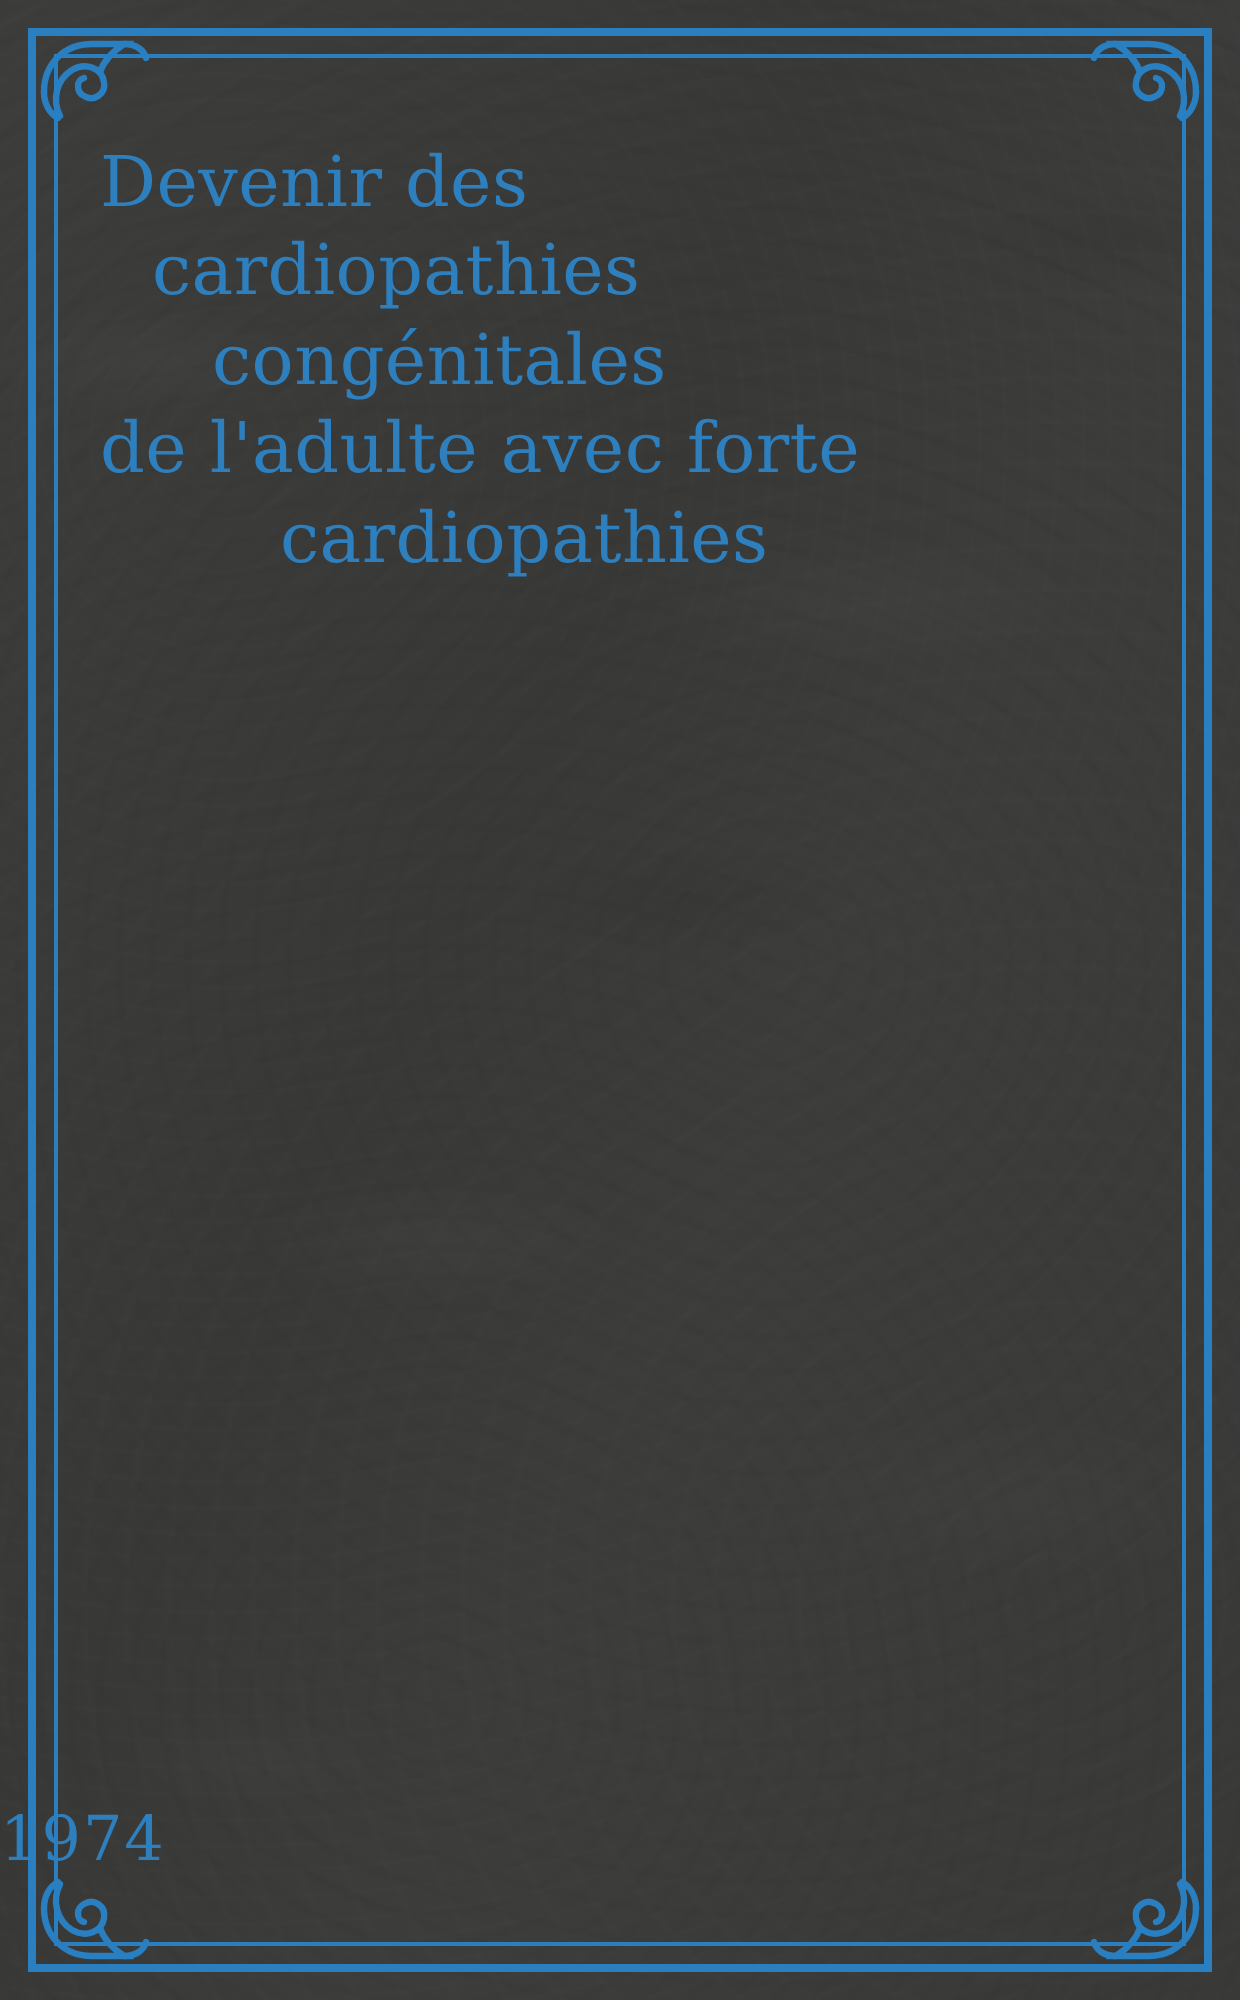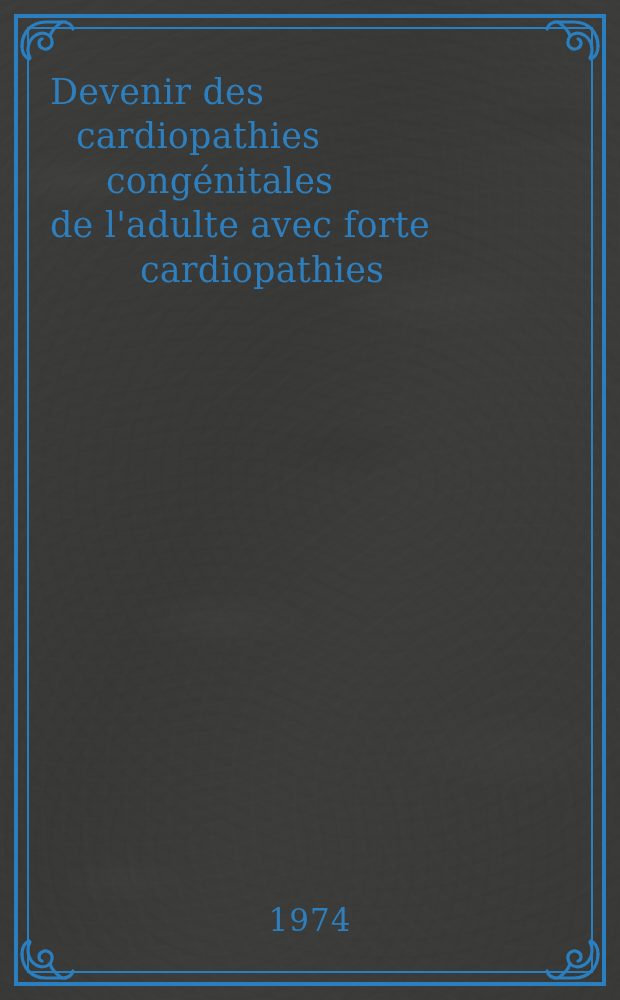--- a/index.html
+++ b/index.html
@@ -80,21 +80,20 @@
   .ln3 { text-indent: 56px; }
   .ln4 { text-indent: 20px; }
   .ln5 { text-indent: 90px; }
   .ln6 { text-indent: 0px; }
 
   .year {
     position: absolute;
     left: 0;
     right: 0;
     bottom: 62px;
-    text-align: center;
     color: #2e7fbe;
     font-size: 31px;
     letter-spacing: 1px;
   }
 </style>
 </head>
 <body>
 
 <div class="page">
   <div class="texture"></div>

